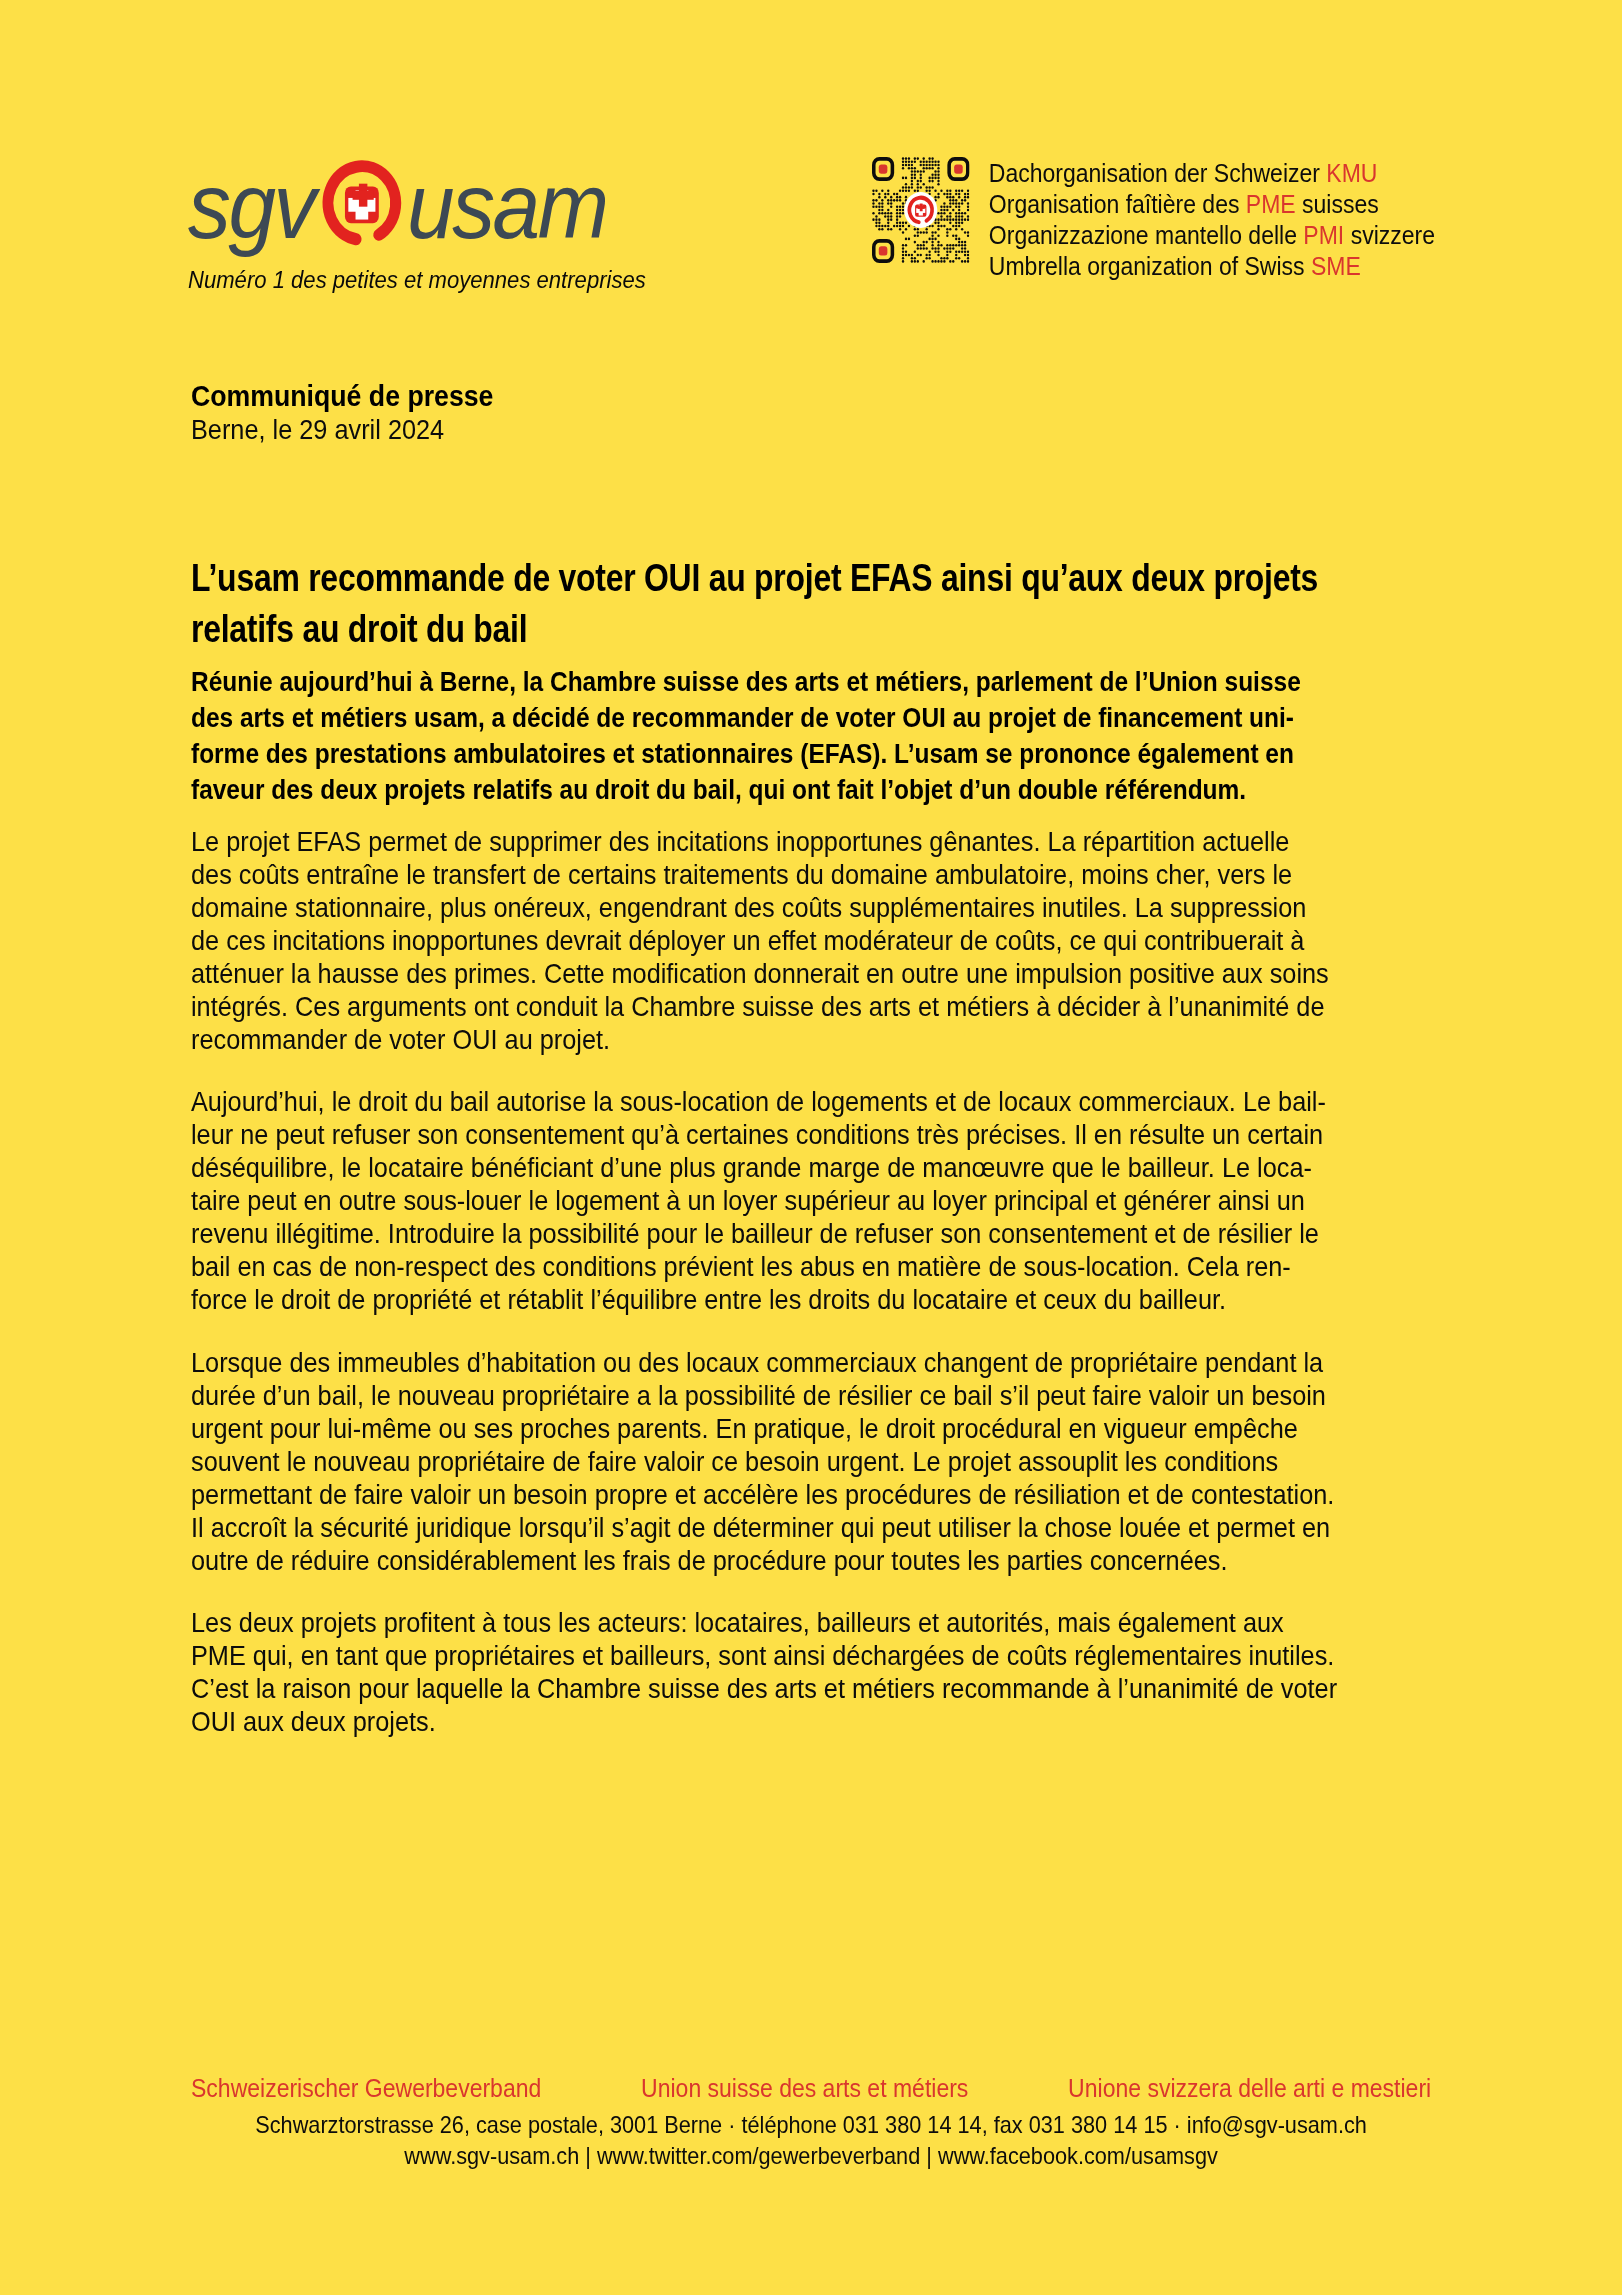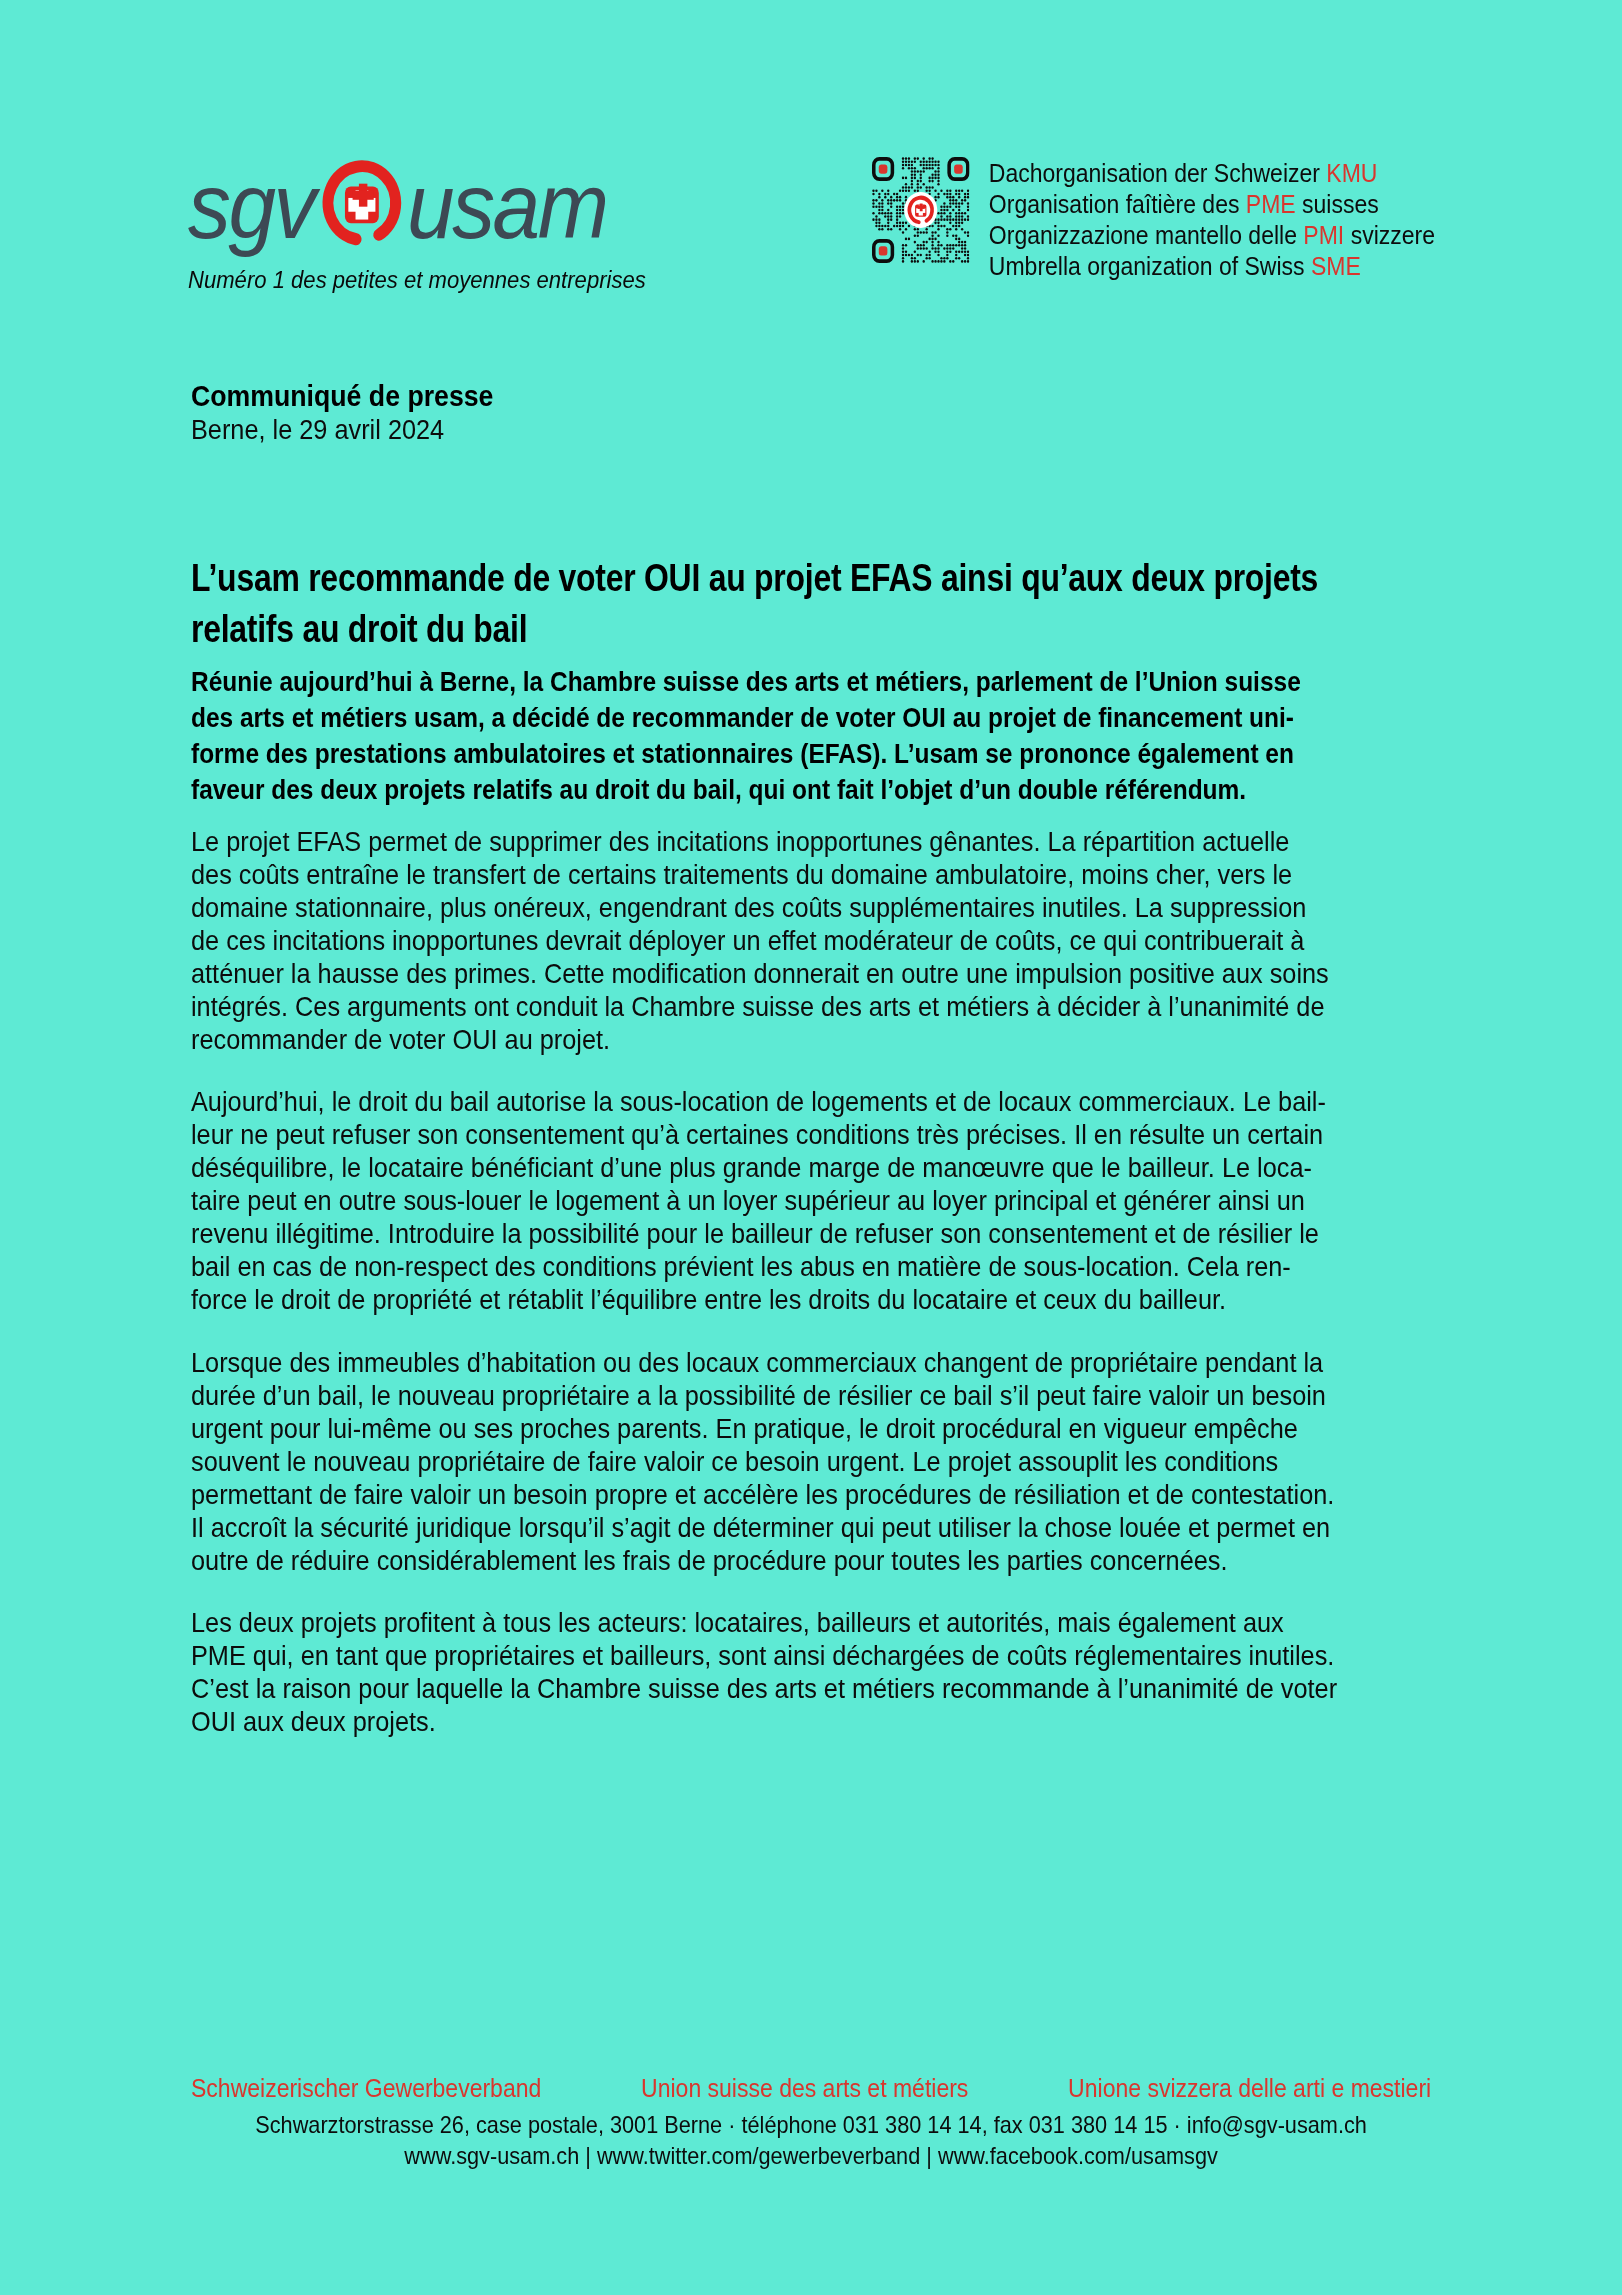--- a/index.html
+++ b/index.html
@@ -8,21 +8,21 @@
     --slate:#3d4954;
     --ink:#141414;
   }
   *{margin:0;padding:0;box-sizing:border-box;}
   html,body{background:#ffffff;}
   body{
     width:1622px;height:2295px;position:relative;overflow:hidden;
     font-family:"Liberation Sans","DejaVu Sans",sans-serif;
     color:var(--ink);
   }
-  .page{position:absolute;inset:0;background:#5eead4;padding-left:40px;}
+  .page{position:absolute;inset:0;background:#fde047;padding-left:40px;}
 
   
   .logo-wrap{
     position:absolute;left:188px;top:157px;
     transform:scaleX(0.92);transform-origin:0 0;
   }
   .logo-row{display:flex;align-items:center;line-height:98px;}
   .logo-text{
     font-size:93px;font-style:italic;font-weight:400;
     color:var(--slate);letter-spacing:-2.6px;

